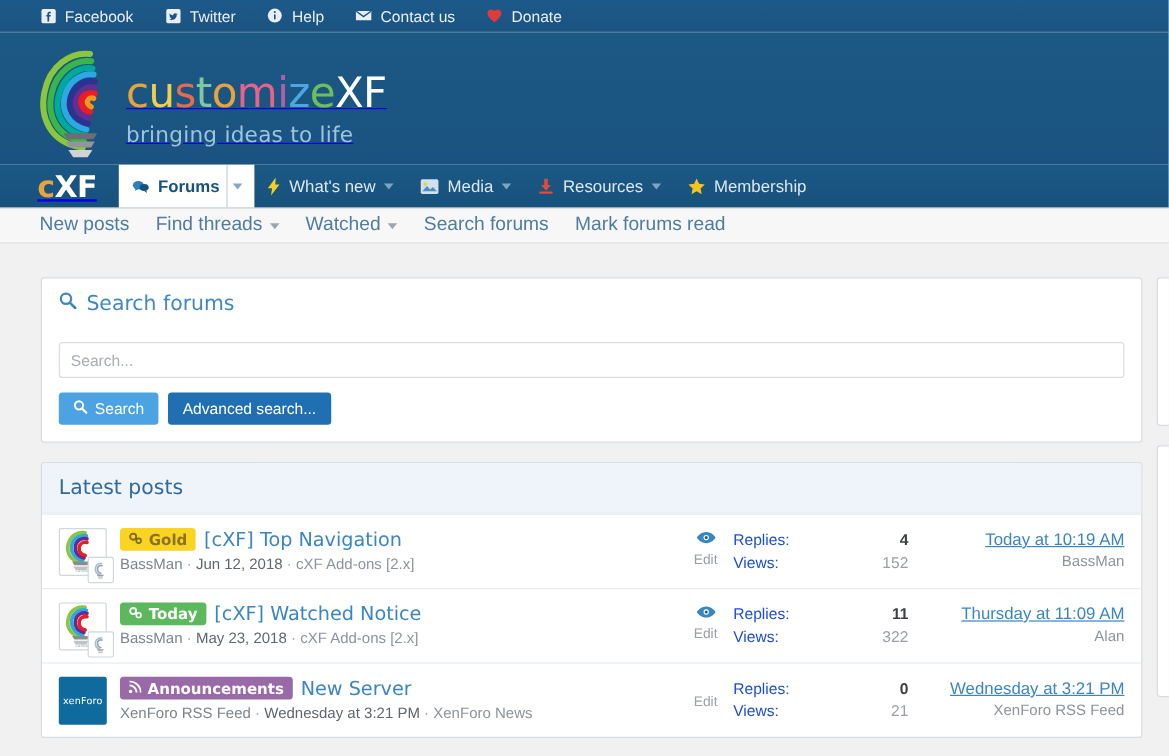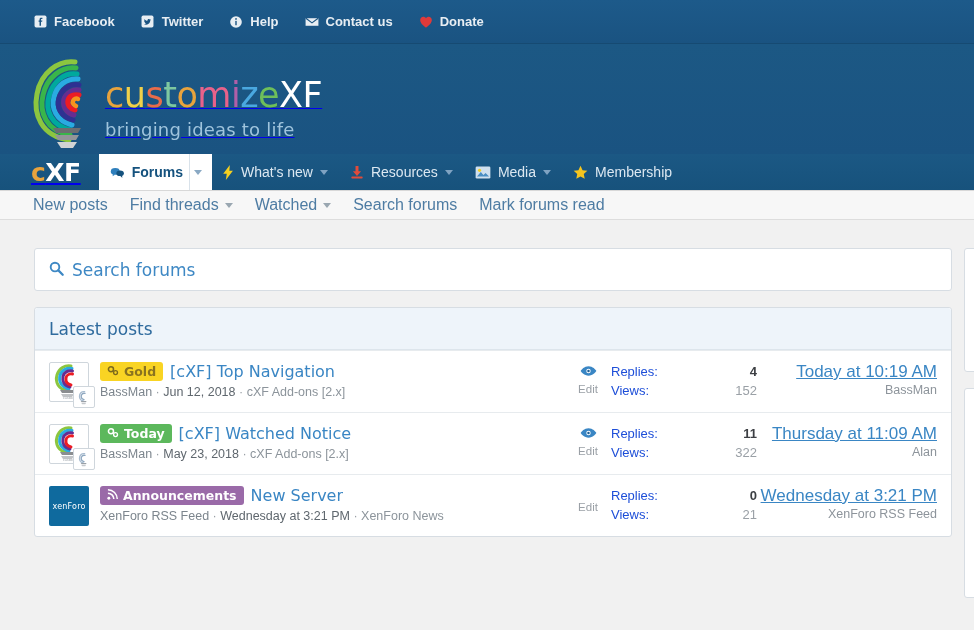--- a/index.html
+++ b/index.html
@@ -5,28 +5,27 @@
   * { box-sizing: border-box; margin: 0; padding: 0; }
   html, body {
     width: 974px; height: 630px;
     overflow: hidden;
     font-family: "Liberation Sans", sans-serif;
     background: #f1f1f1;
   }
 
   
   .topbar {
-    height: 44px;
+    height: 27px;
     background: linear-gradient(to bottom, #1d5a8a 0%, #1a5381 100%);
     border-bottom: 1px solid #164a72;
     display: flex;
     align-items: center;
     padding-left: 33px;
     gap: 26px;
-    font-weight: bold;
   }
   .topbar a {
     color: #e8eef3;
     font-size: 13px;
     text-decoration: none;
     display: flex;
     align-items: center;
     gap: 7px;
     white-space: nowrap;
   }
@@ -274,21 +273,21 @@
   .stat-line { display: flex; justify-content: space-between; line-height: 19px; }
   .stat-lbl { color: #1d4ed8; }
   .stat-val-strong { color: #3c3f43; font-weight: bold; }
   .stat-val { color: #9aa0a6; }
 
   .post-last {
     width: 180px; flex: none;
     text-align: right;
     padding-top: 1px;
   }
-  .post-last .when { color: #3a86c4; font-size: 17px; display: block; line-height: 19px; }
+  .post-last .when { color: #3a86c4; font-size: 14px; display: block; line-height: 19px; }
   .post-last .who  { color: #8d949b; font-size: 12.5px; display: block; line-height: 18px; }
 
   
   .side-block {
     background: #ffffff;
     border: 1px solid #d7dde3;
     border-radius: 3px;
     margin-bottom: 16px;
   }
   .side-block.a { height: 124px; }
@@ -401,38 +400,38 @@
       <svg width="11" height="15" viewBox="0 0 12 17">
           <path d="M7.5 0L0 10h4l-1 7 8-10.5H7L7.5 0z" fill="#f5d020"></path>
         </svg>
     </span>
     <span>What's new</span>
     <span class="caret lt"></span>
   </a>
 
   <a class="nav-item" href="#">
     <span class="nav-ico">
-      <svg width="14" height="14" viewBox="0 0 16 16">
-          <path d="M6.3 1h3.4v6h3L8 12.5 3.3 7h3z" fill="#e04b3a"></path>
-          <rect x="1.5" y="13.2" width="13" height="2.2" rx="1" fill="#e04b3a"></rect>
-        </svg>
-    </span>
-    <span>Resources</span>
-    <span class="caret lt"></span>
-  </a>
-
-  <a class="nav-item" href="#">
-    <span class="nav-ico">
       <svg width="16" height="13" viewBox="0 0 18 15">
           <rect x="0.5" y="0.5" width="17" height="14" rx="1.5" fill="#cfe0ee"></rect>
           <circle cx="5" cy="5" r="1.8" fill="#f5d020"></circle>
           <path d="M2 12l4.5-5 3 3.3L12 8l4 4z" fill="#4a8ec2"></path>
         </svg>
     </span>
     <span>Media</span>
+    <span class="caret lt"></span>
+  </a>
+
+  <a class="nav-item" href="#">
+    <span class="nav-ico">
+      <svg width="14" height="14" viewBox="0 0 16 16">
+          <path d="M6.3 1h3.4v6h3L8 12.5 3.3 7h3z" fill="#e04b3a"></path>
+          <rect x="1.5" y="13.2" width="13" height="2.2" rx="1" fill="#e04b3a"></rect>
+        </svg>
+    </span>
+    <span>Resources</span>
     <span class="caret lt"></span>
   </a>
 
   <a class="nav-item" href="#">
     <span class="nav-ico">
       <svg width="15" height="15" viewBox="0 0 16 16">
           <path d="M8 .8l2.2 4.7 5.1.6-3.8 3.5 1 5.1L8 12.2 3.5 14.7l1-5.1L.7 6.1l5.1-.6z" fill="#f5c51e"></path>
         </svg>
     </span>
     <span>Membership</span>
@@ -465,20 +464,37 @@
 
     <div class="block">
       <div class="block-header">
         <span>
           <svg width="15" height="15" viewBox="0 0 16 16">
               <circle cx="6.4" cy="6.4" r="4.6" fill="none" stroke="#3e88c4" stroke-width="2"></circle>
               <path d="M10 10l4.6 4.6" stroke="#3e88c4" stroke-width="2.4" stroke-linecap="round"></path>
             </svg>
         </span>
         <span>Search forums</span>
+      </div>
+      <div class="block-body">
+        <input class="search-input" type="text" placeholder="Search..." style="">
+        <div class="btn-row">
+          <button class="btn btn-primary">
+            <span>
+              <svg width="12" height="12" viewBox="0 0 16 16">
+                  <circle cx="6.4" cy="6.4" r="4.6" fill="none" stroke="#fff" stroke-width="2.2"></circle>
+                  <path d="M10 10l4.6 4.6" stroke="#fff" stroke-width="2.6" stroke-linecap="round"></path>
+                </svg>
+            </span>
+            <span>Search</span>
+          </button>
+          <button class="btn btn-secondary">
+            <span>Advanced search...</span>
+          </button>
+        </div>
       </div>
     </div>
 
     <div class="block">
       <div class="block-header tinted">
         <span>Latest posts</span>
       </div>
 
       <div class="post-row">
         <span class="avatar bulb-av">

